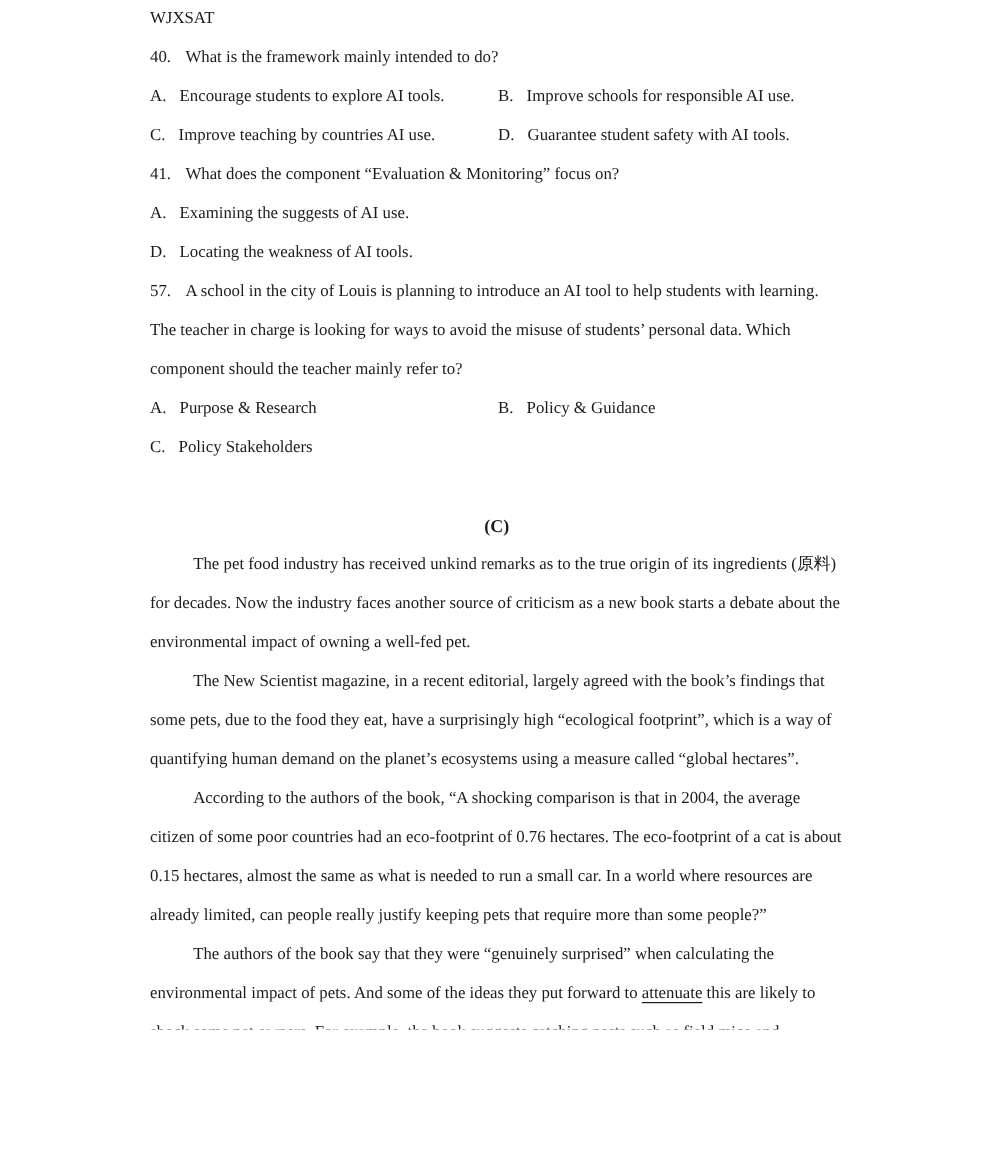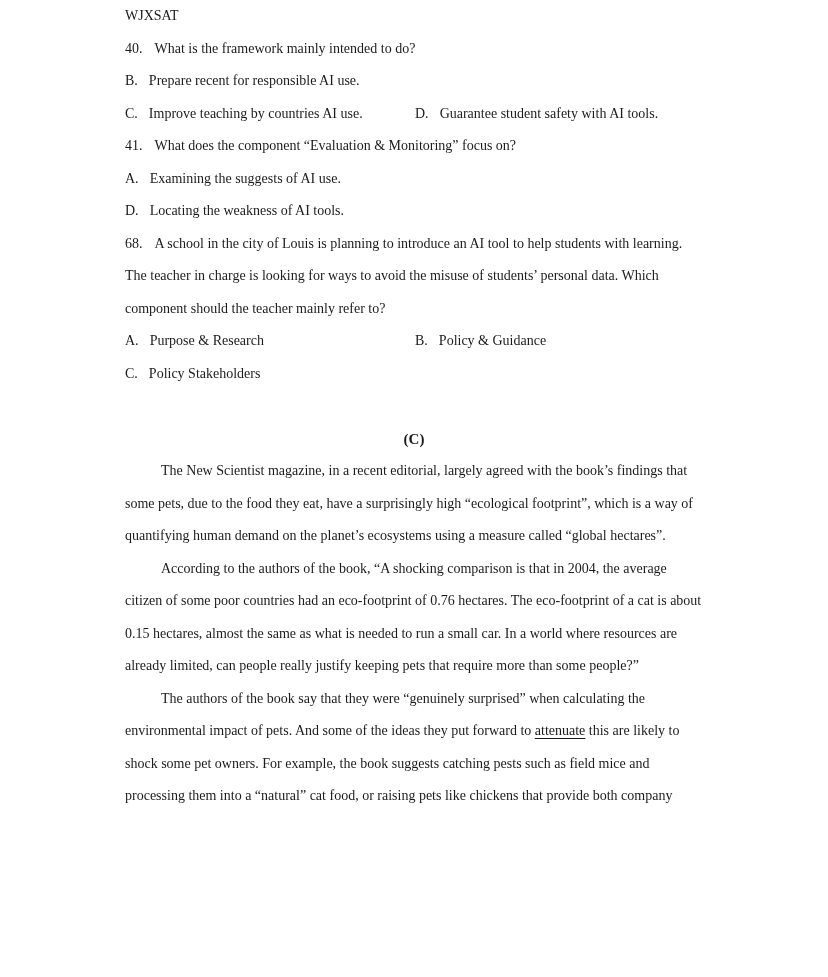--- a/index.html
+++ b/index.html
@@ -70,22 +70,25 @@
 
 <div class="page">
 
   <div class="line">WJXSAT</div>
 
   <section>
     <p class="line">
       <span class="q-num">40.</span><span>What is the framework mainly intended to do?</span>
     </p>
     <div class="opt-row">
+      <div class="opt-left">
+        <span class="opt-label">A.</span><span>Encourage students to explore AI tools.</span>
+      </div>
       <div class="opt-right">
-        <span class="opt-label">B.</span><span>Prepare recent for responsible AI use.</span>
+        <span class="opt-label">B.</span><span>Improve schools for responsible AI use.</span>
       </div>
     </div>
     <div class="opt-row">
       <div class="opt-left">
         <span class="opt-label">C.</span><span>Improve teaching by countries AI use.</span>
       </div>
       <div class="opt-right">
         <span class="opt-label">D.</span><span>Guarantee student safety with AI tools.</span>
       </div>
     </div>
@@ -102,37 +105,38 @@
     </div>
     <div class="opt-row">
       <div class="opt-right">
         <span class="opt-label">D.</span><span>Locating the weakness of AI tools.</span>
       </div>
     </div>
   </section>
 
   <section>
     <p class="q-para">
-      <span class="q-num">68.</span><span>A school in the city of Louis is planning to introduce an AI tool to help students with learning. The teacher in charge is looking for ways to avoid the misuse of students’ personal data. Which component should the teacher mainly refer to?</span>
+      <span class="q-num">57.</span><span>A school in the city of Louis is planning to introduce an AI tool to help students with learning. The teacher in charge is looking for ways to avoid the misuse of students’ personal data. Which component should the teacher mainly refer to?</span>
     </p>
     <div class="opt-row">
       <div class="opt-left">
         <span class="opt-label">A.</span><span>Purpose &amp; Research</span>
       </div>
       <div class="opt-right">
         <span class="opt-label">B.</span><span>Policy &amp; Guidance</span>
       </div>
     </div>
     <div class="opt-row">
       <div class="opt-left">
         <span class="opt-label">C.</span><span>Policy Stakeholders</span>
       </div>
     </div>
   </section>
 
   <section>
     <h2 class="section-heading">(C)</h2>
+    <p class="para">The pet food industry has received unkind remarks as to the true origin of its ingredients (原料) for decades. Now the industry faces another source of criticism as a new book starts a debate about the environmental impact of owning a well-fed pet.</p>
     <p class="para">The New Scientist magazine, in a recent editorial, largely agreed with the book’s findings that some pets, due to the food they eat, have a surprisingly high “ecological footprint”, which is a way of quantifying human demand on the planet’s ecosystems using a measure called “global hectares”.</p>
     <p class="para">According to the authors of the book, “A shocking comparison is that in 2004, the average citizen of some poor countries had an eco-footprint of 0.76 hectares. The eco-footprint of a cat is about 0.15 hectares, almost the same as what is needed to run a small car. In a world where resources are already limited, can people really justify keeping pets that require more than some people?”</p>
     <p class="para"><span>The authors of the book say that they were “genuinely surprised” when calculating the environmental impact of pets. And some of the ideas they put forward to </span><span class="underlined">attenuate</span><span> this are likely to shock some pet owners. For example, the book suggests catching pests such as field mice and processing them into a “natural” cat food, or raising pets like chickens that provide both company</span></p>
   </section>
 
 </div>
 
 </body></html>

